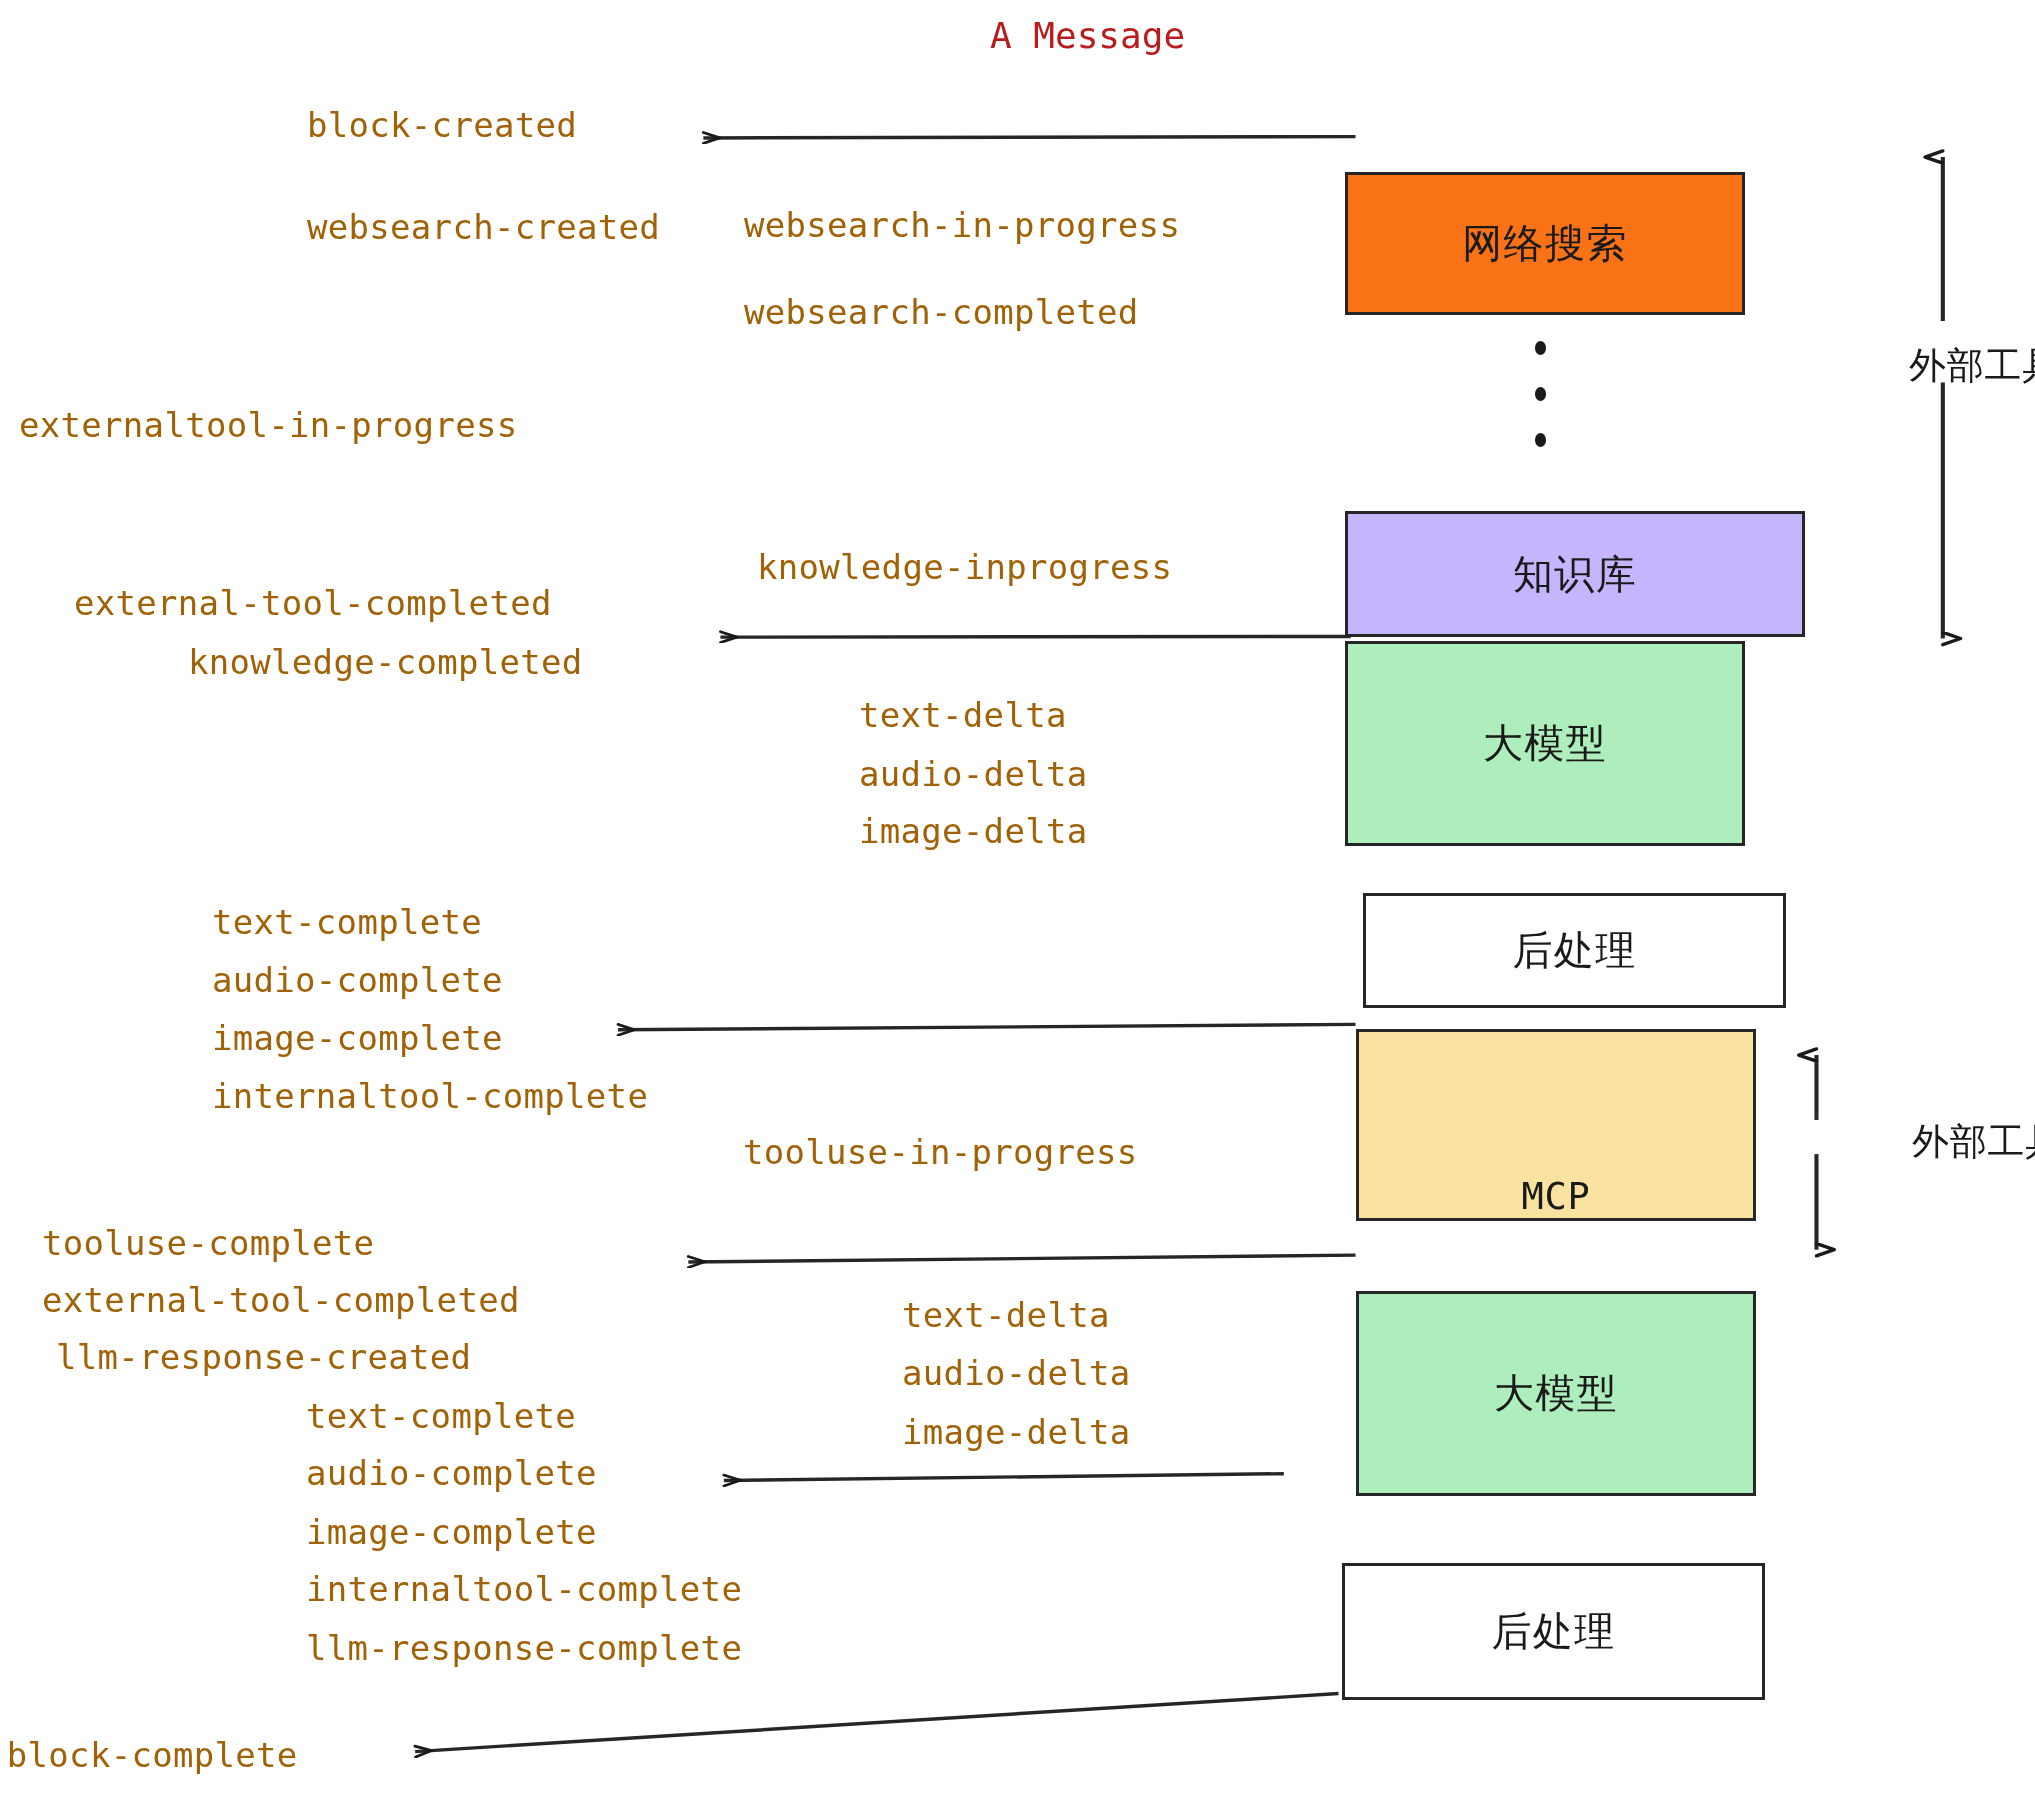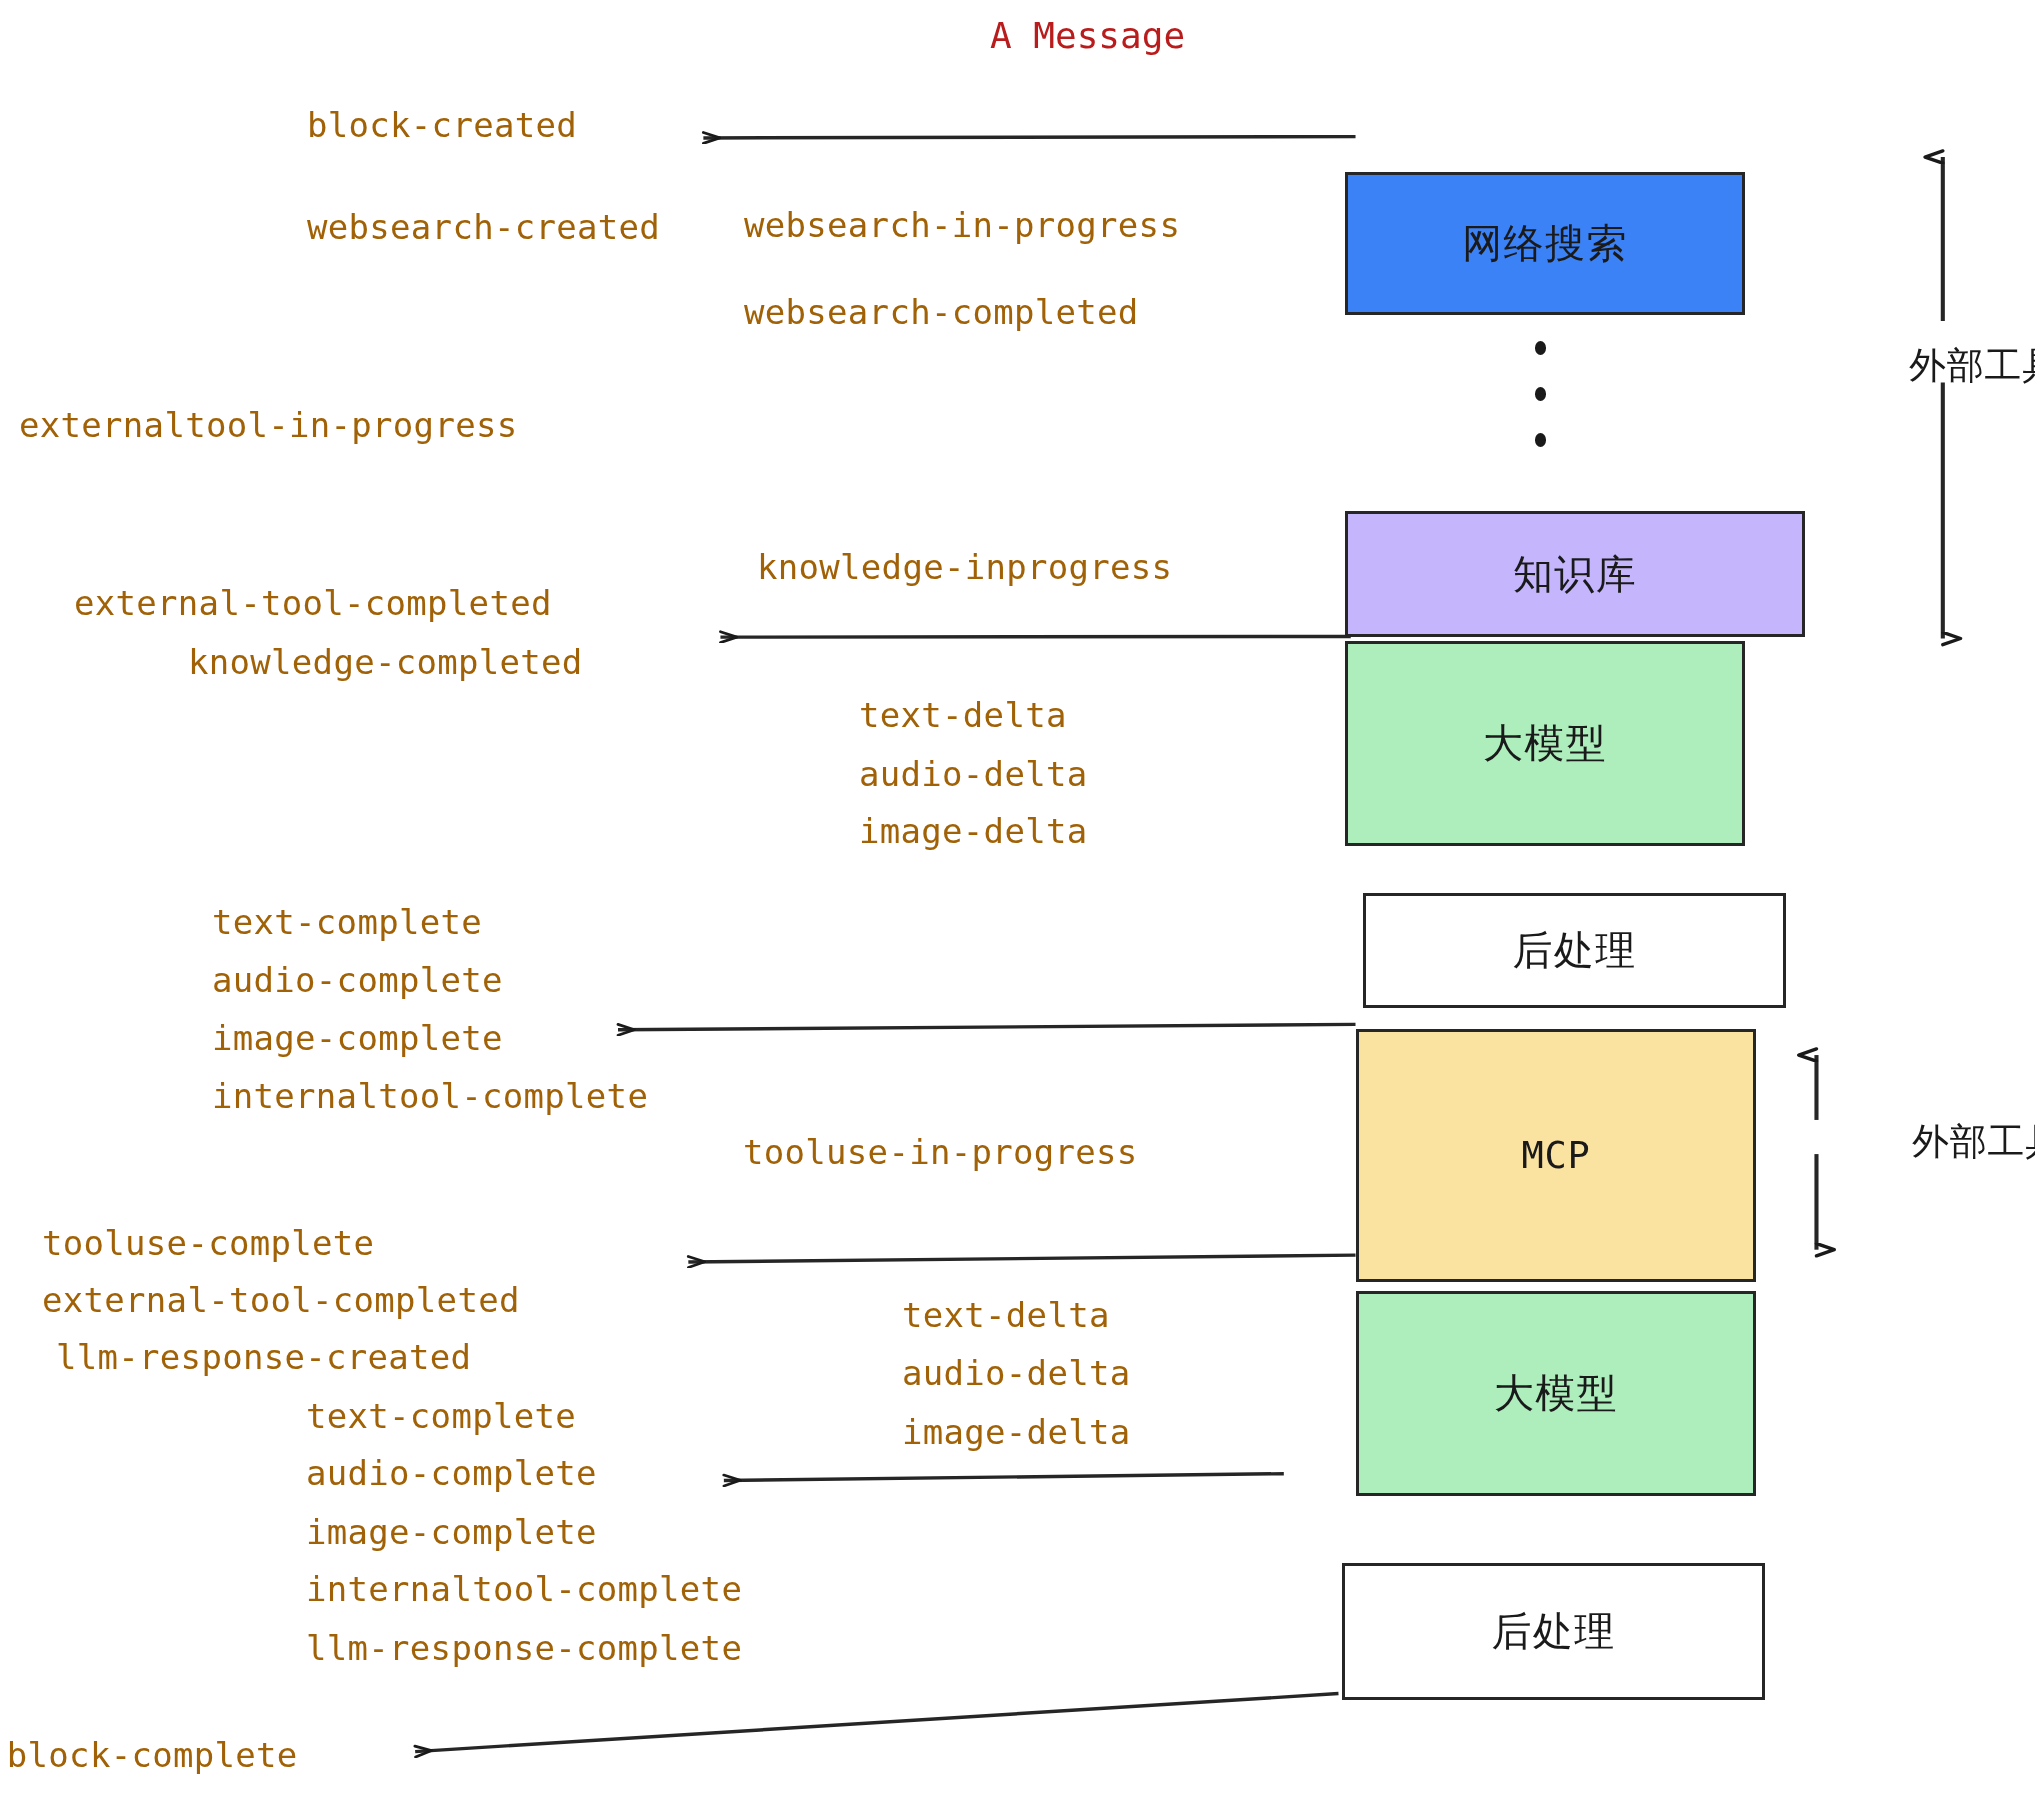--- a/index.html
+++ b/index.html
@@ -89,33 +89,33 @@
   }
 </style>
 </head>
 <body>
 
 <div id="canvas">
 
   <div class="title" id="diagram-title" style="left: 990px; top: 15px;">A Message</div>
 
   <div id="boxes-layer">
-      <div class="box" style="left: 1345px; top: 172px; width: 400px; height: 143px; background: #3b82f6;">
+      <div class="box" style="left: 1345px; top: 172px; width: 400px; height: 143px; background: #f97316;">
         <span>网络搜索</span>
       </div>
       <div class="box" style="left: 1345px; top: 511px; width: 460px; height: 126px; background: #c4b5fd;">
         <span>知识库</span>
       </div>
       <div class="box" style="left: 1345px; top: 641px; width: 400px; height: 205px; background: rgb(174, 237, 188);">
         <span>大模型</span>
       </div>
       <div class="box" style="left: 1363px; top: 893px; width: 423px; height: 115px; background: rgb(255, 255, 255);">
         <span>后处理</span>
       </div>
-      <div class="box latin" style="left: 1356px; top: 1029px; width: 400px; height: 253px; background: rgb(250, 227, 160);">
+      <div class="box latin" style="left: 1356px; top: 1029px; width: 400px; height: 192px; background: rgb(250, 227, 160); align-items: flex-end;">
         <span>MCP</span>
       </div>
       <div class="box" style="left: 1356px; top: 1291px; width: 400px; height: 205px; background: rgb(174, 237, 188);">
         <span>大模型</span>
       </div>
       <div class="box" style="left: 1342px; top: 1563px; width: 423px; height: 137px; background: rgb(255, 255, 255);">
         <span>后处理</span>
       </div>
     </div>
   <div id="left-layer">

